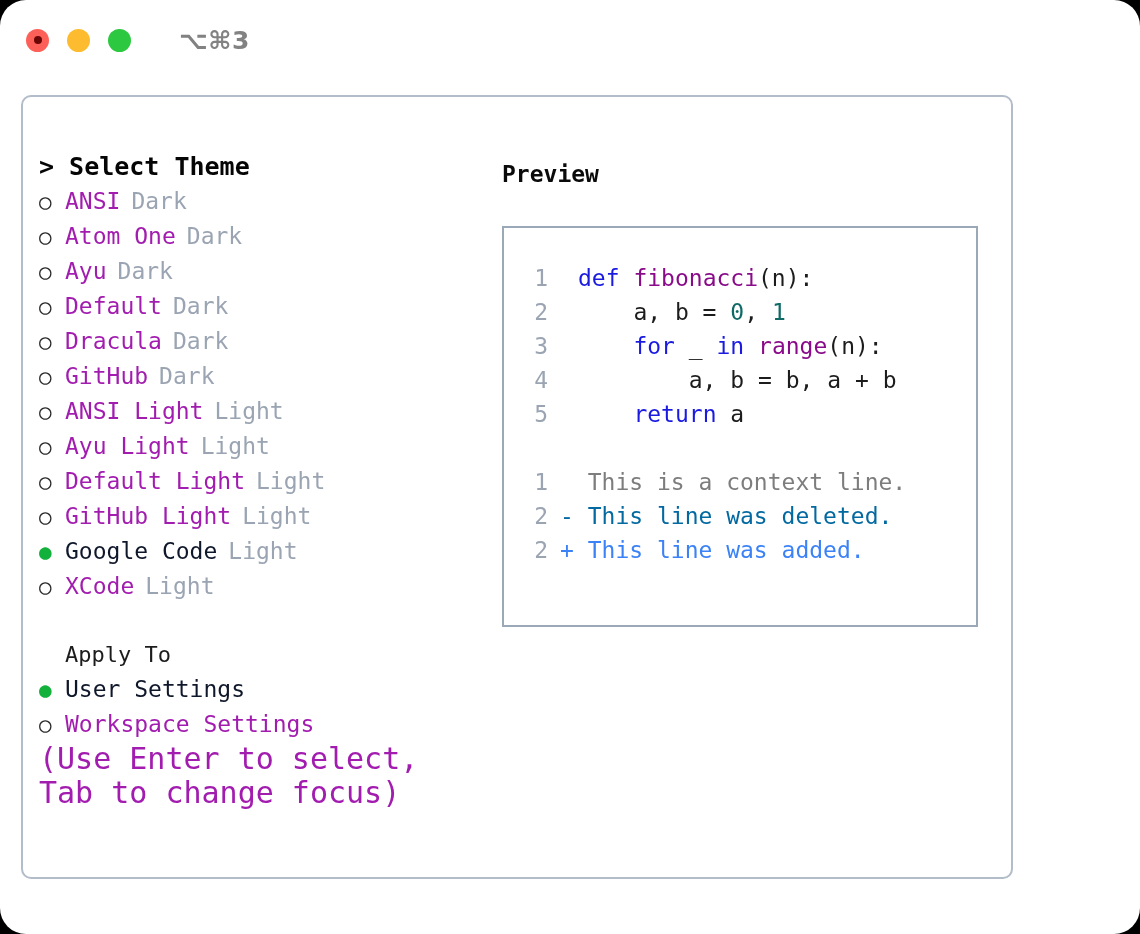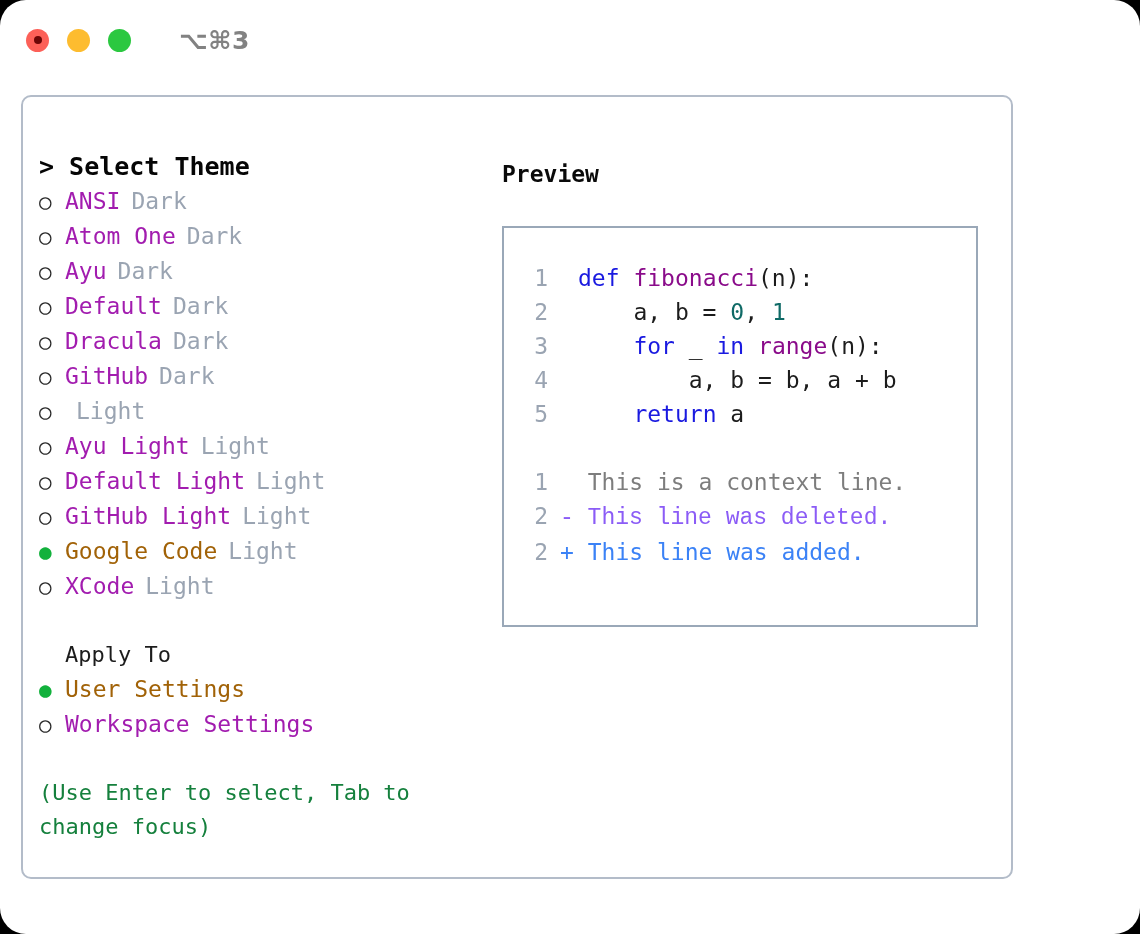--- a/index.html
+++ b/index.html
@@ -116,42 +116,41 @@
     line-height: 34px;
     color: #2b2b2b;
   }
   .bullet.on {
     color: #12b13c;
   }
   .opt-label {
     color: #a21caf;
   }
   .opt-row.selected .opt-label {
-    color: #a16207;
+    color: #0f172a;
   }
   .opt-tag {
     color: #9aa4b2;
     padding-left: 11px;
   }
 
   .apply-block {
     margin-top: 34px;
   }
   .apply-head {
     font-size: 22px;
     color: #1c1c1c;
     line-height: 34px;
     padding-left: 26px;
     white-space: pre;
   }
 
   .hint {
-    margin-top: 34px;
-    font-size: 22px;
-    color: #15803d;
+    font-size: 30px;
+    color: #a21caf;
     line-height: 34px;
     width: 400px;
     white-space: pre-wrap;
   }
 
   
   .right-col {
     position: absolute;
     left: 479px;
     top: 60px;
@@ -194,21 +193,21 @@
   }
   .code-text { color: #1c1c1c; margin-left: 18px; }
 
   .tok-kw   { color: #1a1ae0; }
   .tok-fn   { color: #8a0b8a; }
   .tok-num  { color: #0f6a66; }
   .tok-pl   { color: #1c1c1c; }
 
   .diff-gap { height: 34px; }
   .diff-ctx { color: #7d7d7d; }
-  .diff-del { color: #8b5cf6; font-family: Liberation Mono, monospace; }
+  .diff-del { color: #0369a1; }
   .diff-add { color: #3b82f6; }
 </style>
 </head>
 <body>
 
 <div class="page">
 
   <div class="titlebar">
     <div class="lights">
       <div class="light red">
@@ -227,21 +226,21 @@
 
         <div class="section-title">&gt; Select Theme</div>
 
         <div id="theme-list">
             <div class="opt-row"><span class="bullet">○</span><span class="opt-label">ANSI</span><span class="opt-tag">Dark</span></div>
             <div class="opt-row"><span class="bullet">○</span><span class="opt-label">Atom One</span><span class="opt-tag">Dark</span></div>
             <div class="opt-row"><span class="bullet">○</span><span class="opt-label">Ayu</span><span class="opt-tag">Dark</span></div>
             <div class="opt-row"><span class="bullet">○</span><span class="opt-label">Default</span><span class="opt-tag">Dark</span></div>
             <div class="opt-row"><span class="bullet">○</span><span class="opt-label">Dracula</span><span class="opt-tag">Dark</span></div>
             <div class="opt-row"><span class="bullet">○</span><span class="opt-label">GitHub</span><span class="opt-tag">Dark</span></div>
-            <div class="opt-row"><span class="bullet">○</span><span class="opt-tag">Light</span></div>
+            <div class="opt-row"><span class="bullet">○</span><span class="opt-label">ANSI Light</span><span class="opt-tag">Light</span></div>
             <div class="opt-row"><span class="bullet">○</span><span class="opt-label">Ayu Light</span><span class="opt-tag">Light</span></div>
             <div class="opt-row"><span class="bullet">○</span><span class="opt-label">Default Light</span><span class="opt-tag">Light</span></div>
             <div class="opt-row"><span class="bullet">○</span><span class="opt-label">GitHub Light</span><span class="opt-tag">Light</span></div>
             <div class="opt-row selected"><span class="bullet on">●</span><span class="opt-label">Google Code</span><span class="opt-tag">Light</span></div>
             <div class="opt-row"><span class="bullet">○</span><span class="opt-label">XCode</span><span class="opt-tag">Light</span></div>
           </div>
 
         <div class="apply-block">
           <div class="apply-head">Apply To</div>
           <div id="apply-list">

